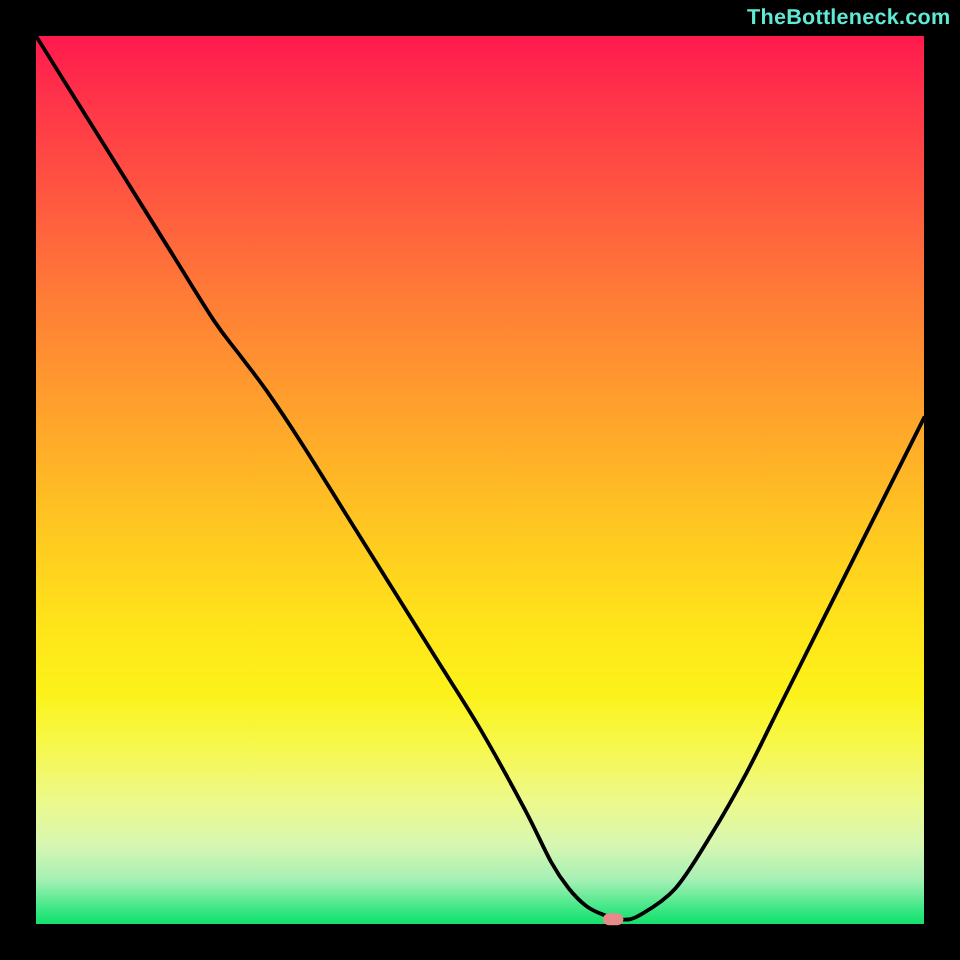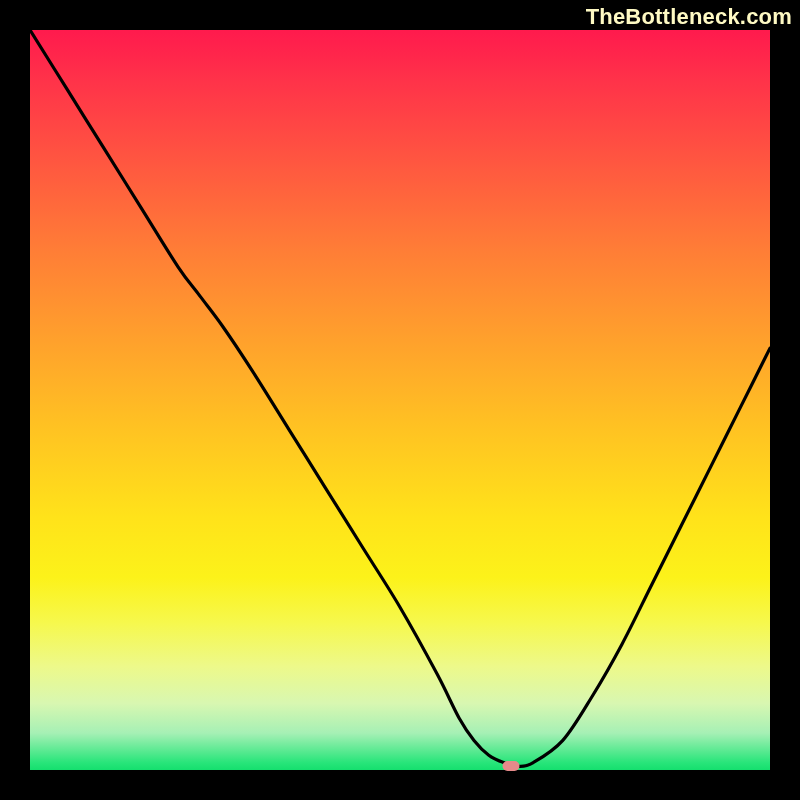--- a/index.html
+++ b/index.html
@@ -16,22 +16,22 @@
     top: 0;
     left: 0;
     width: 800px;
     height: 800px;
     background: #000;
   }
   .watermark {
     position: absolute;
     top: 4px;
     right: 8px;
-    color: #fef9c3;
-    font-size: 22px;
+    color: #5eead4;
+    font-size: 18px;
     font-weight: 600;
     letter-spacing: 0.2px;
   }
   .plot {
     position: absolute;
     top: 30px;
     left: 30px;
     width: 740px;
     height: 740px;
   }

